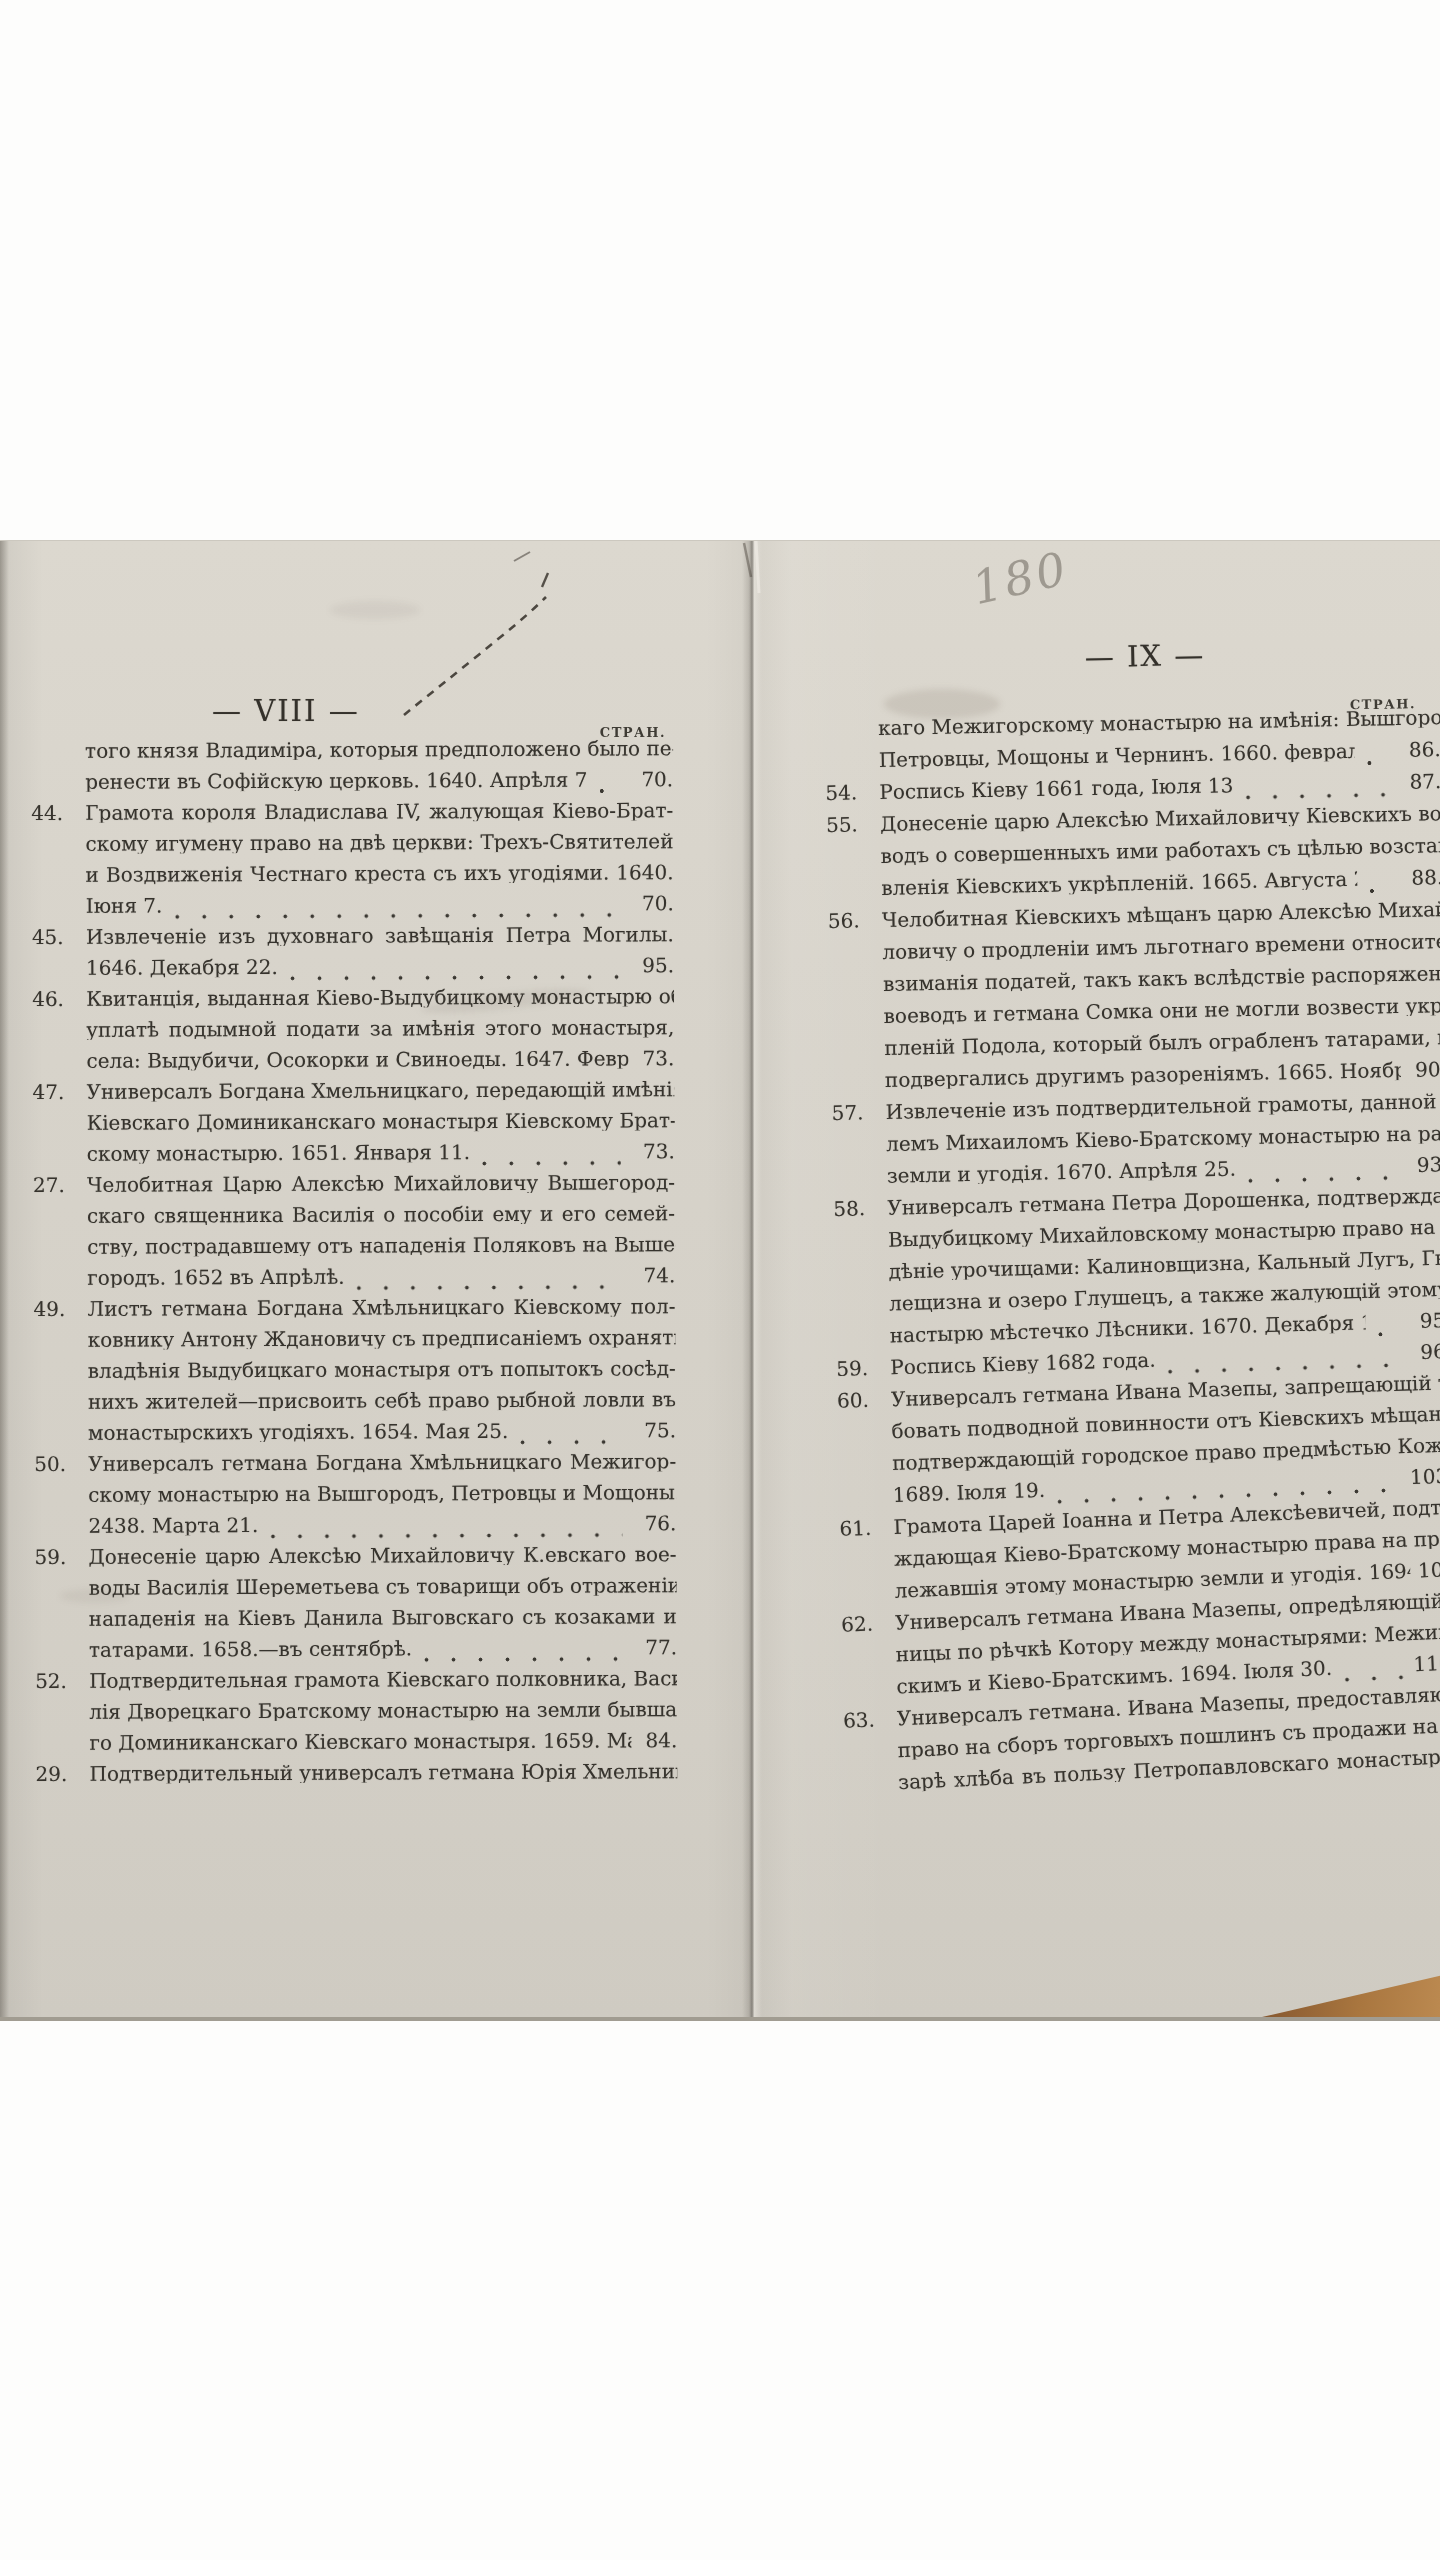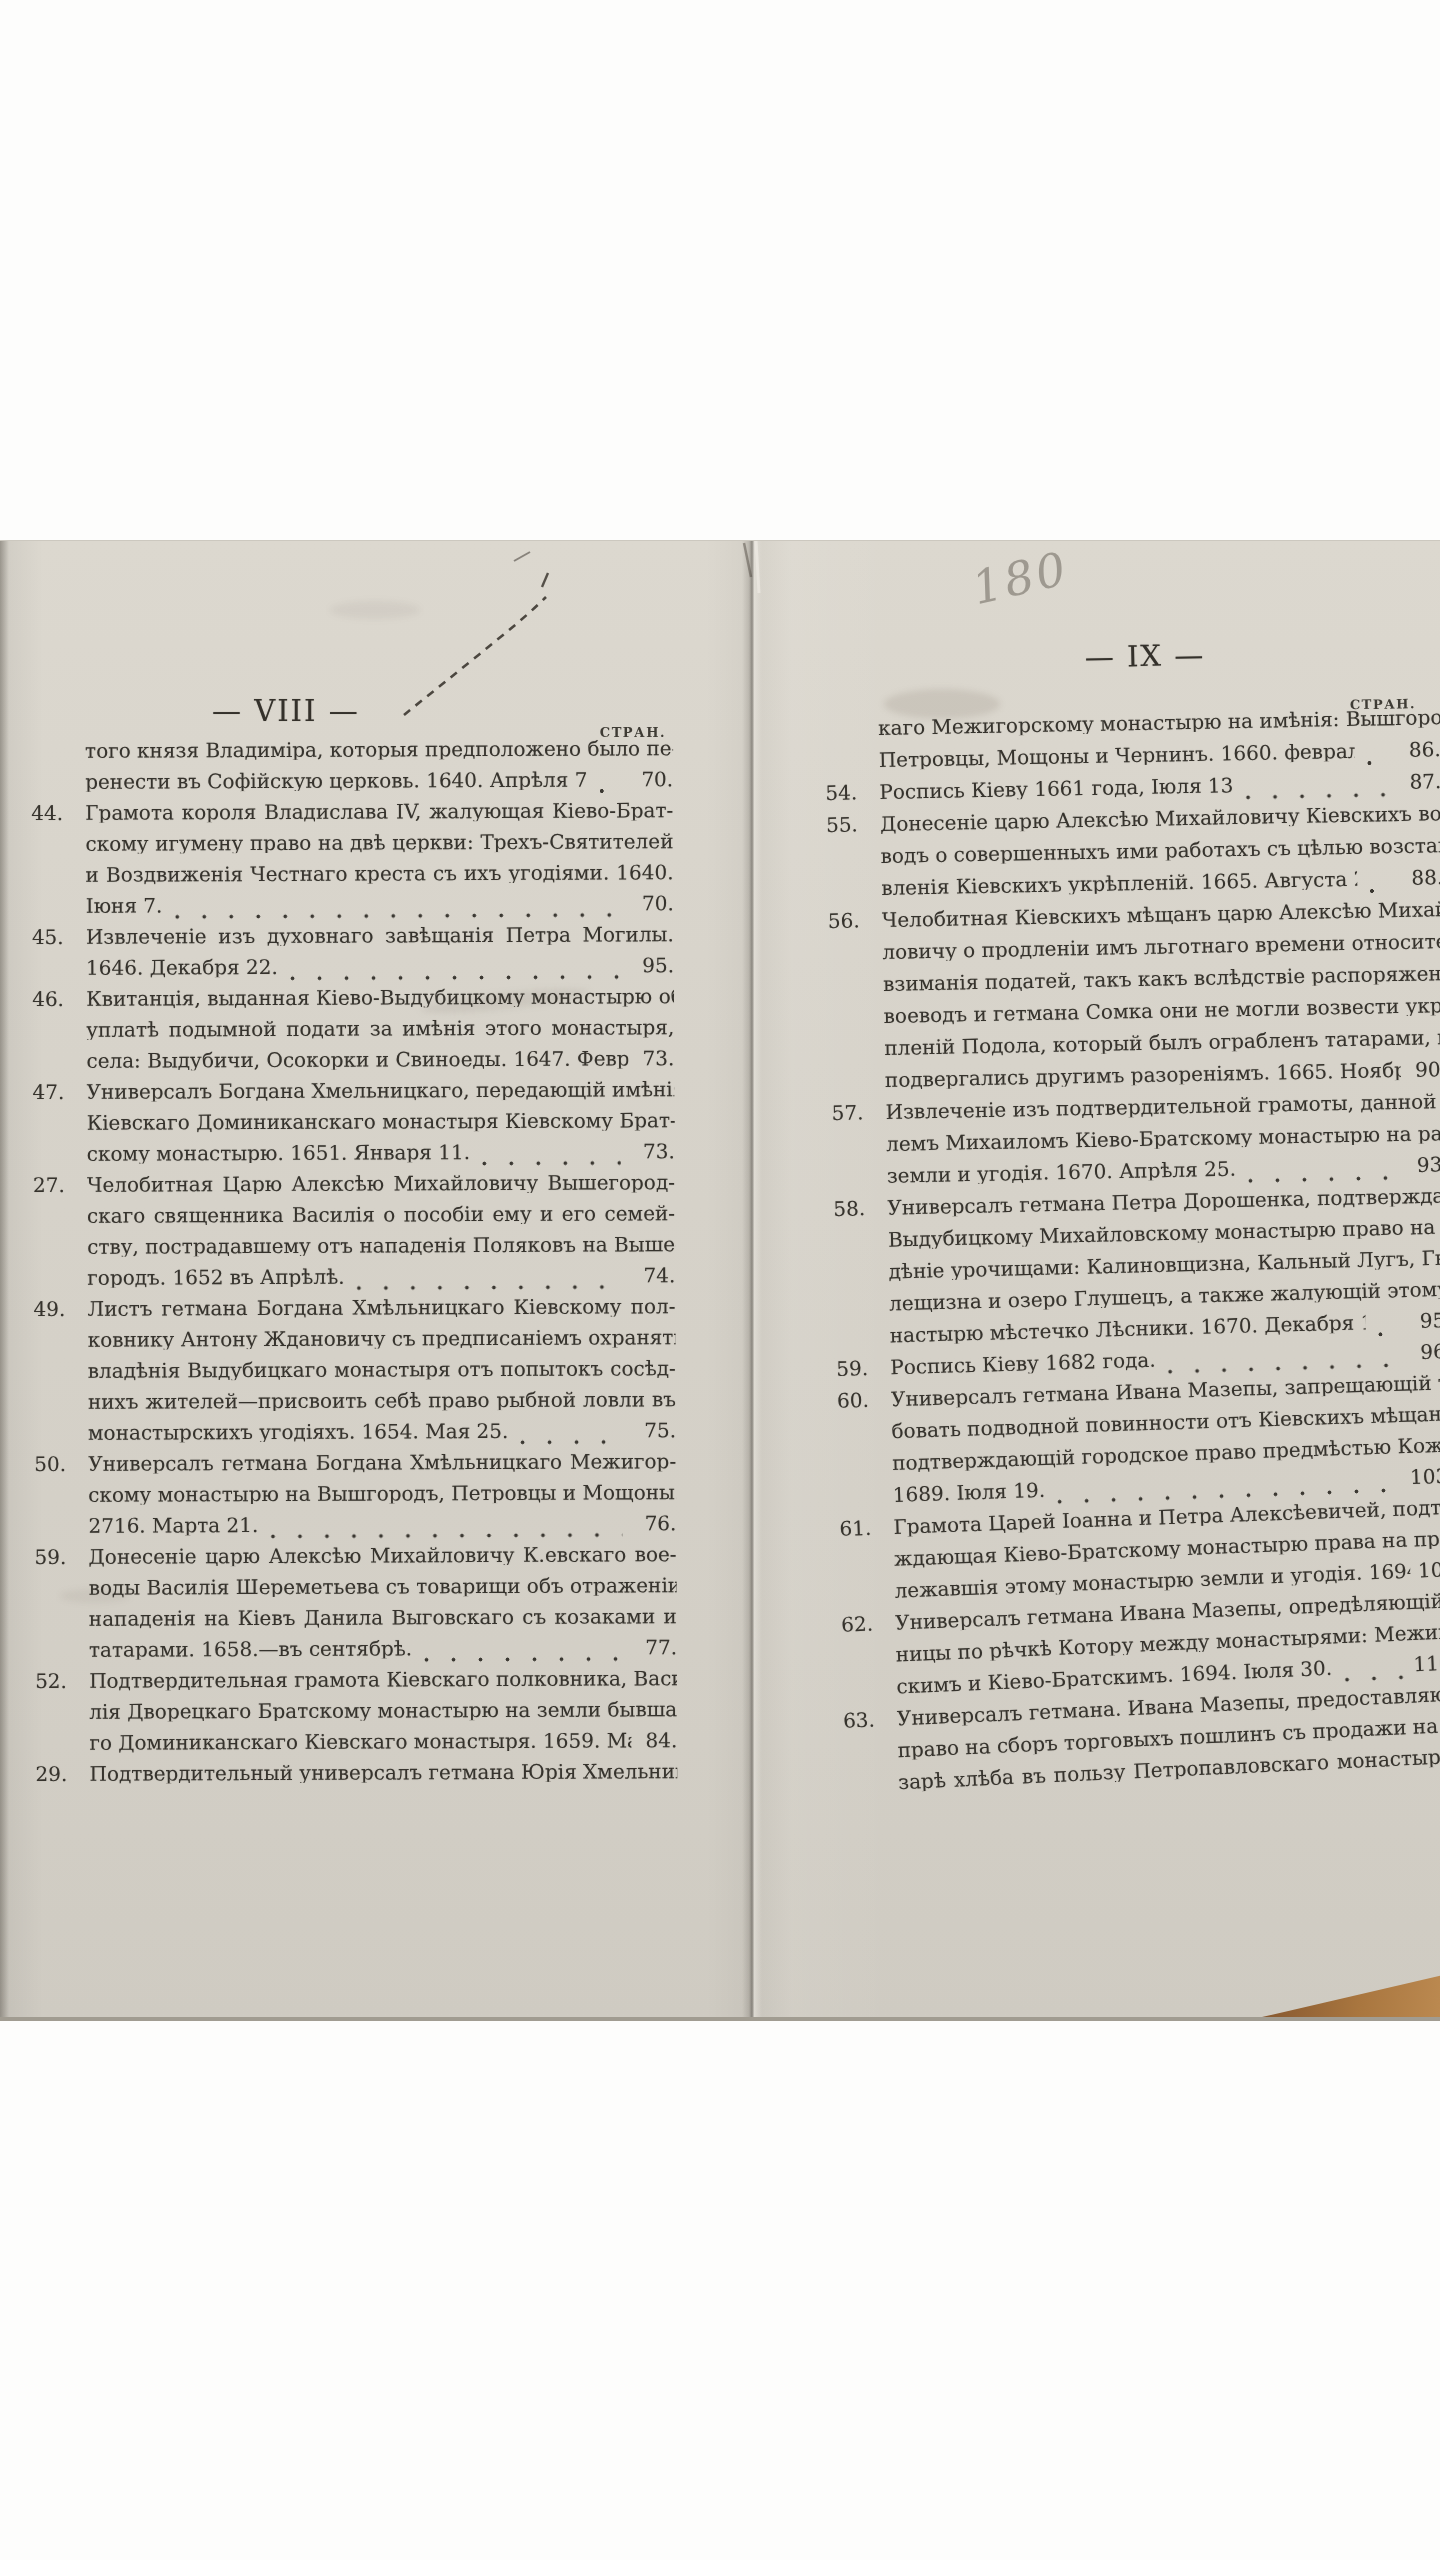--- a/index.html
+++ b/index.html
@@ -197,21 +197,21 @@
         <div class="toc-line">
           <span class="num">50.</span>
           <span class="txt fill">Универсалъ гетмана Богдана  Хмѣльницкаго Межигор-</span>
         </div>
         <div class="toc-line">
           <span class="num"></span>
           <span class="txt fill">скому монастырю на Вышгородъ, Петровцы и Мощоны.</span>
         </div>
         <div class="toc-line">
           <span class="num"></span>
-          <span class="txt">2716. Марта 21.</span>
+          <span class="txt">2438. Марта 21.</span>
           <span class="dots"></span>
           <span class="pg">76.</span>
         </div>
         <div class="toc-line">
           <span class="num">59.</span>
           <span class="txt fill">Донесеніе царю Алексѣю  Михайловичу К.евскаго вое-</span>
         </div>
         <div class="toc-line">
           <span class="num"></span>
           <span class="txt fill">воды Василія Шереметьева съ товарищи объ отраженіи</span>

